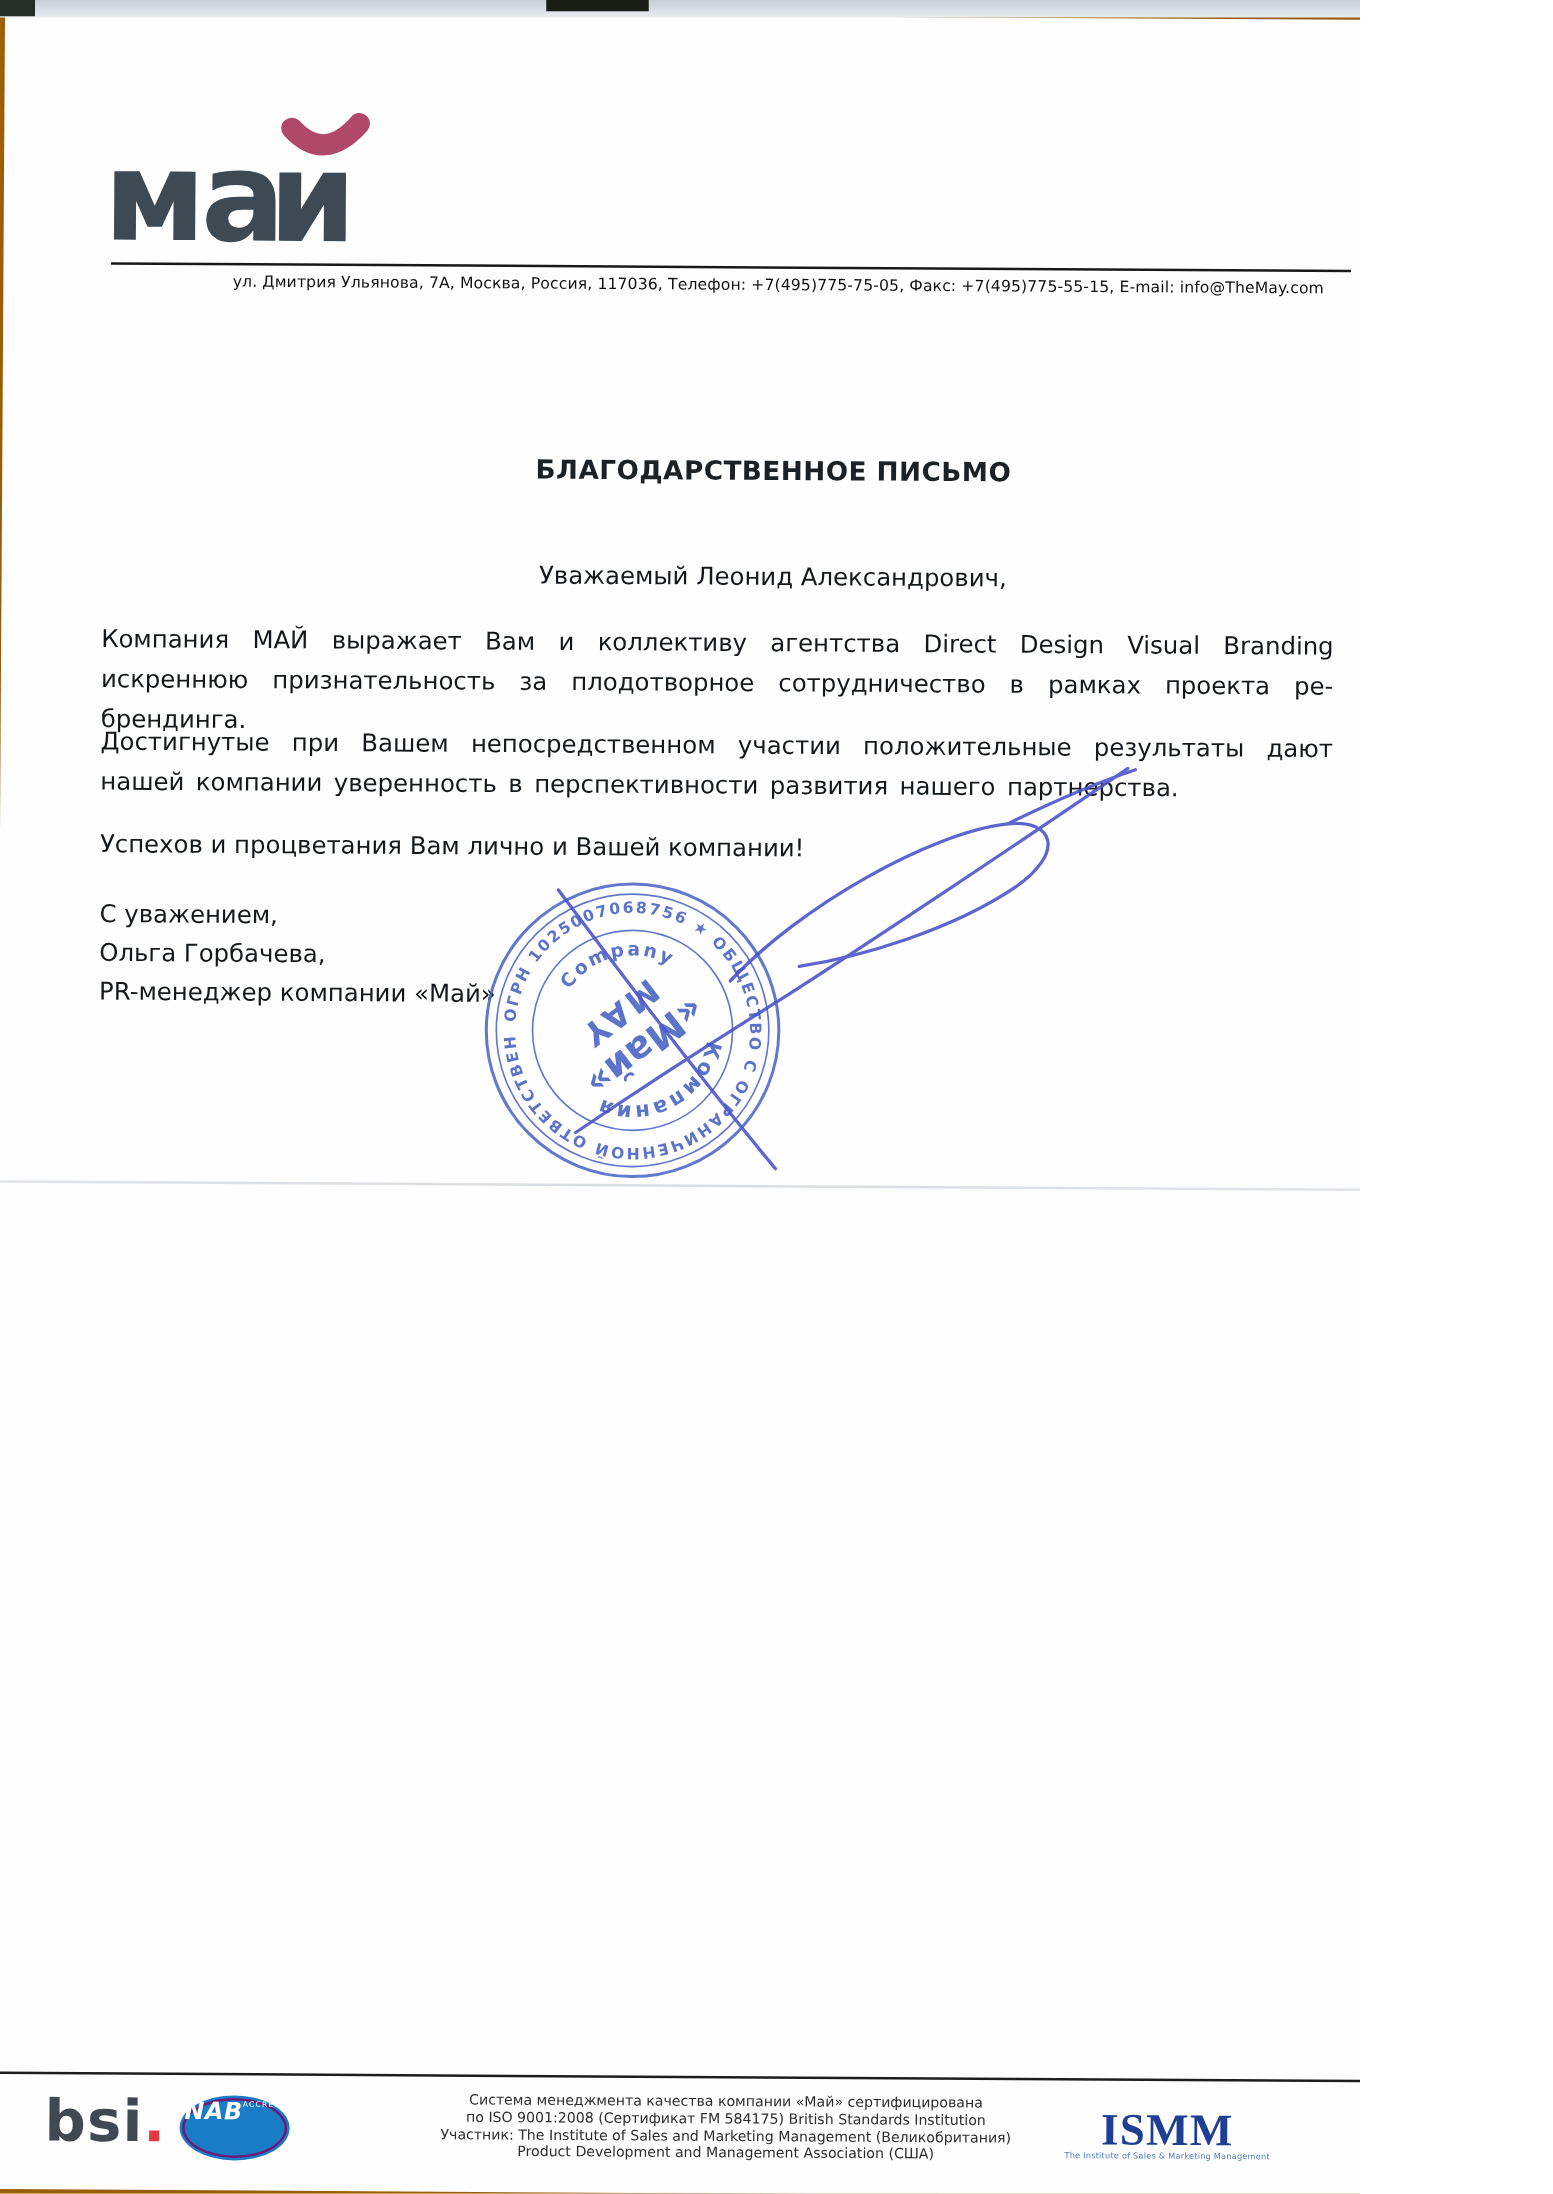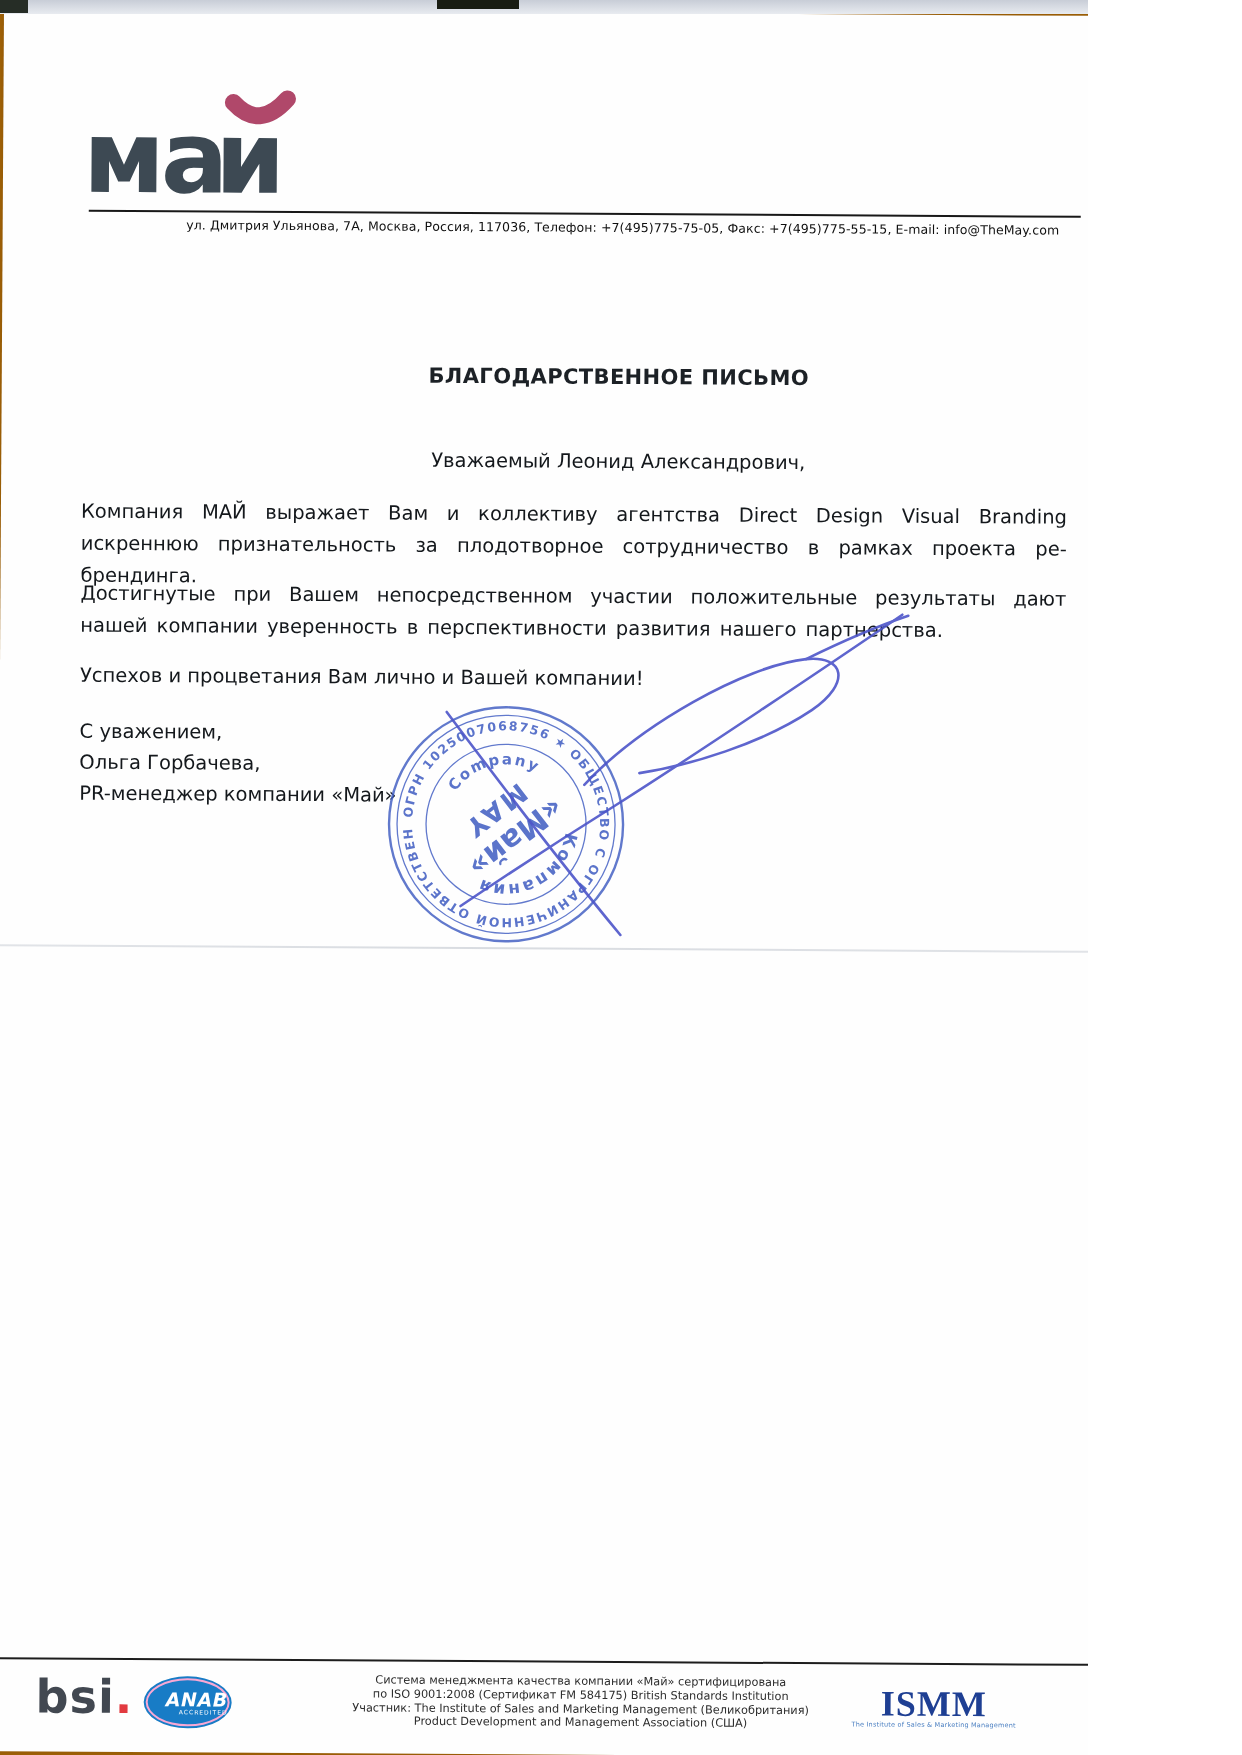--- a/index.html
+++ b/index.html
@@ -38,22 +38,22 @@
   .stamp-svg{left:0;top:0;width:1234px;height:1742px;pointer-events:none;}
 
   .fold{left:0;top:935px;width:100%;height:2px;
     background:linear-gradient(90deg,#dadde2,#cfd3d9 40%,#dcdfe4);opacity:.8;}
 
   .footer-divider{left:0;top:1648px;width:100%;height:2px;background:#1d1d1d;}
   .bsi{left:42px;top:1660px;font-size:46px;font-weight:bold;color:#424851;letter-spacing:1px;text-align:center;}
   .bsi .dot{color:#e23a40;}
   .anab{left:150px;top:1666px;width:88px;height:52px;background:#187cc6;border-radius:50%;
     display:flex;flex-direction:column;align-items:center;justify-content:center;}
-  .anab-inner{width:80px;height:44px;border:2px solid #f9a8d4;border-radius:50%;
-    display:flex;flex-direction:column;align-items:flex-end;justify-content:center;}
+  .anab-inner{width:80px;height:44px;border:2px solid #701a75;border-radius:50%;
+    display:flex;flex-direction:row;align-items:flex-start;justify-content:center;}
   .anab-word{color:#fff;font-weight:bold;font-style:italic;font-size:19px;letter-spacing:.5px;line-height:18px;}
   .anab-sub{color:#fff;font-size:6px;letter-spacing:1px;line-height:7px;}
   .cert{left:352px;top:1662px;width:470px;text-align:center;
     font-size:11.3px;line-height:13.8px;color:#2d2d2d;}
   .ismm{left:858px;top:1672px;text-align:center;}
   .ismm-word{font-family:"Liberation Serif", serif;font-weight:bold;
     font-size:36px;line-height:34px;color:#1e3f93;letter-spacing:1px;}
   .ismm-sub{font-size:6.5px;color:#4a7fc1;letter-spacing:.2px;}
   .pdma{left:988px;top:1757px;display:flex;align-items:center;}
   .pdma-word{font-size:40px;color:#585c62;letter-spacing:-1px;line-height:40px;}

